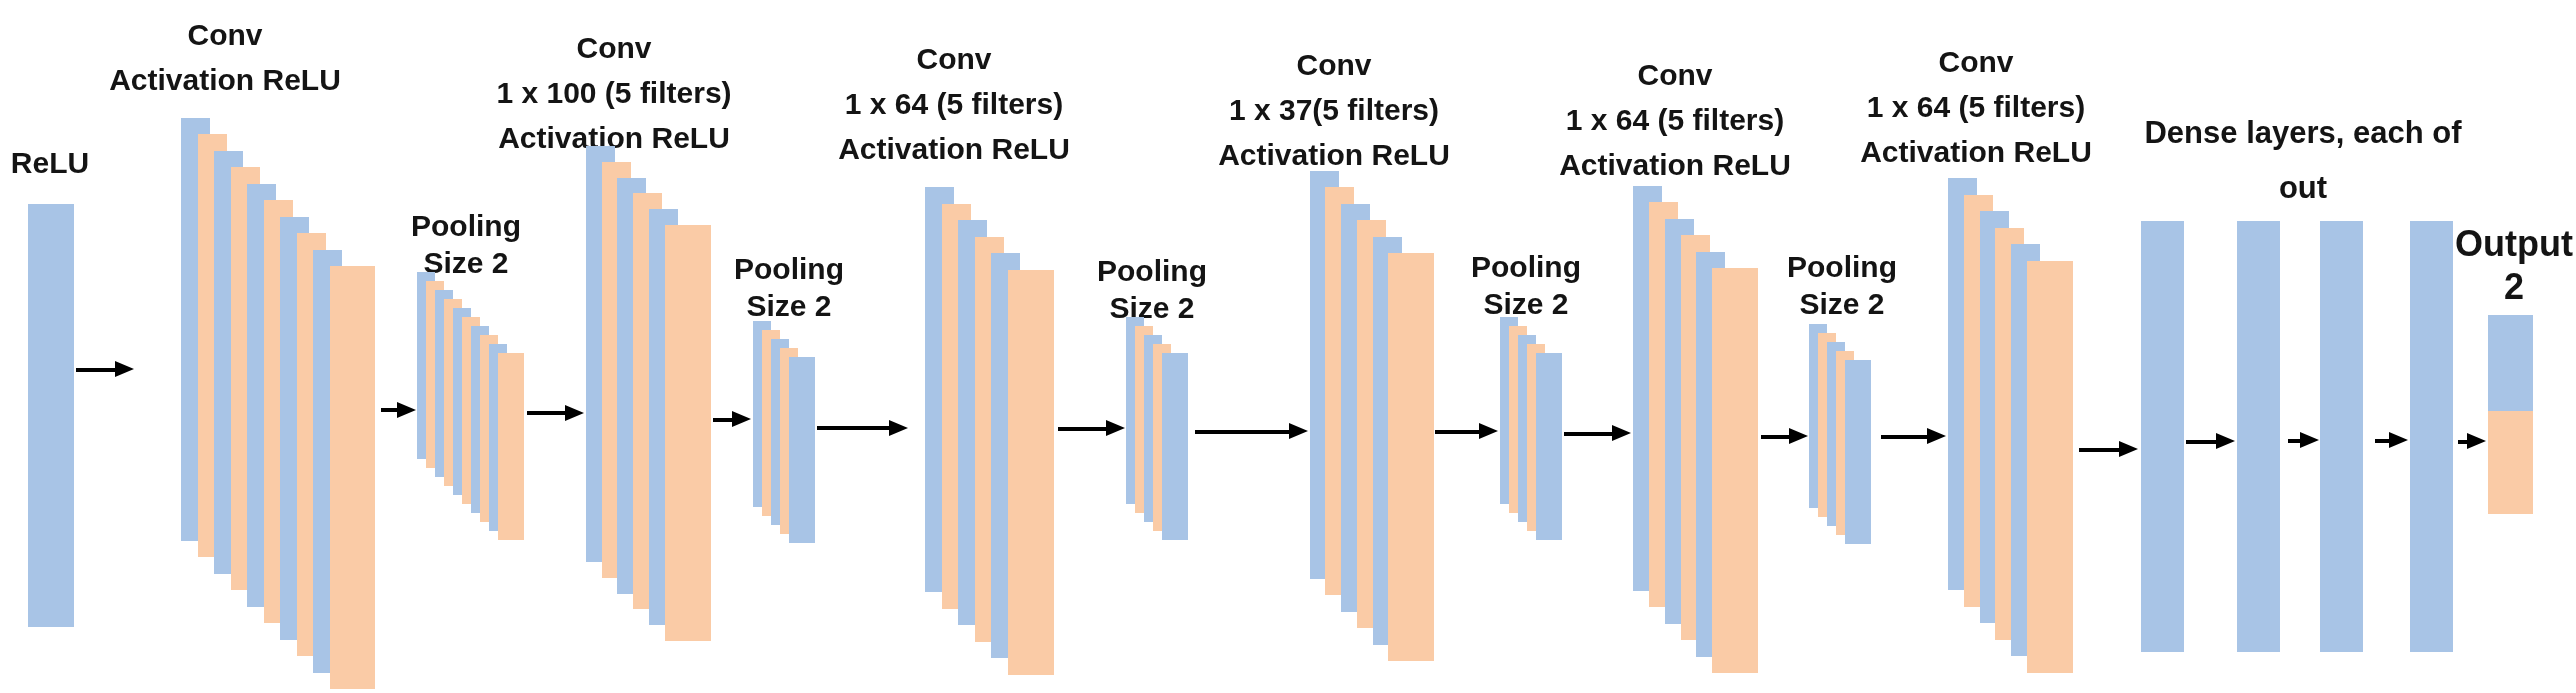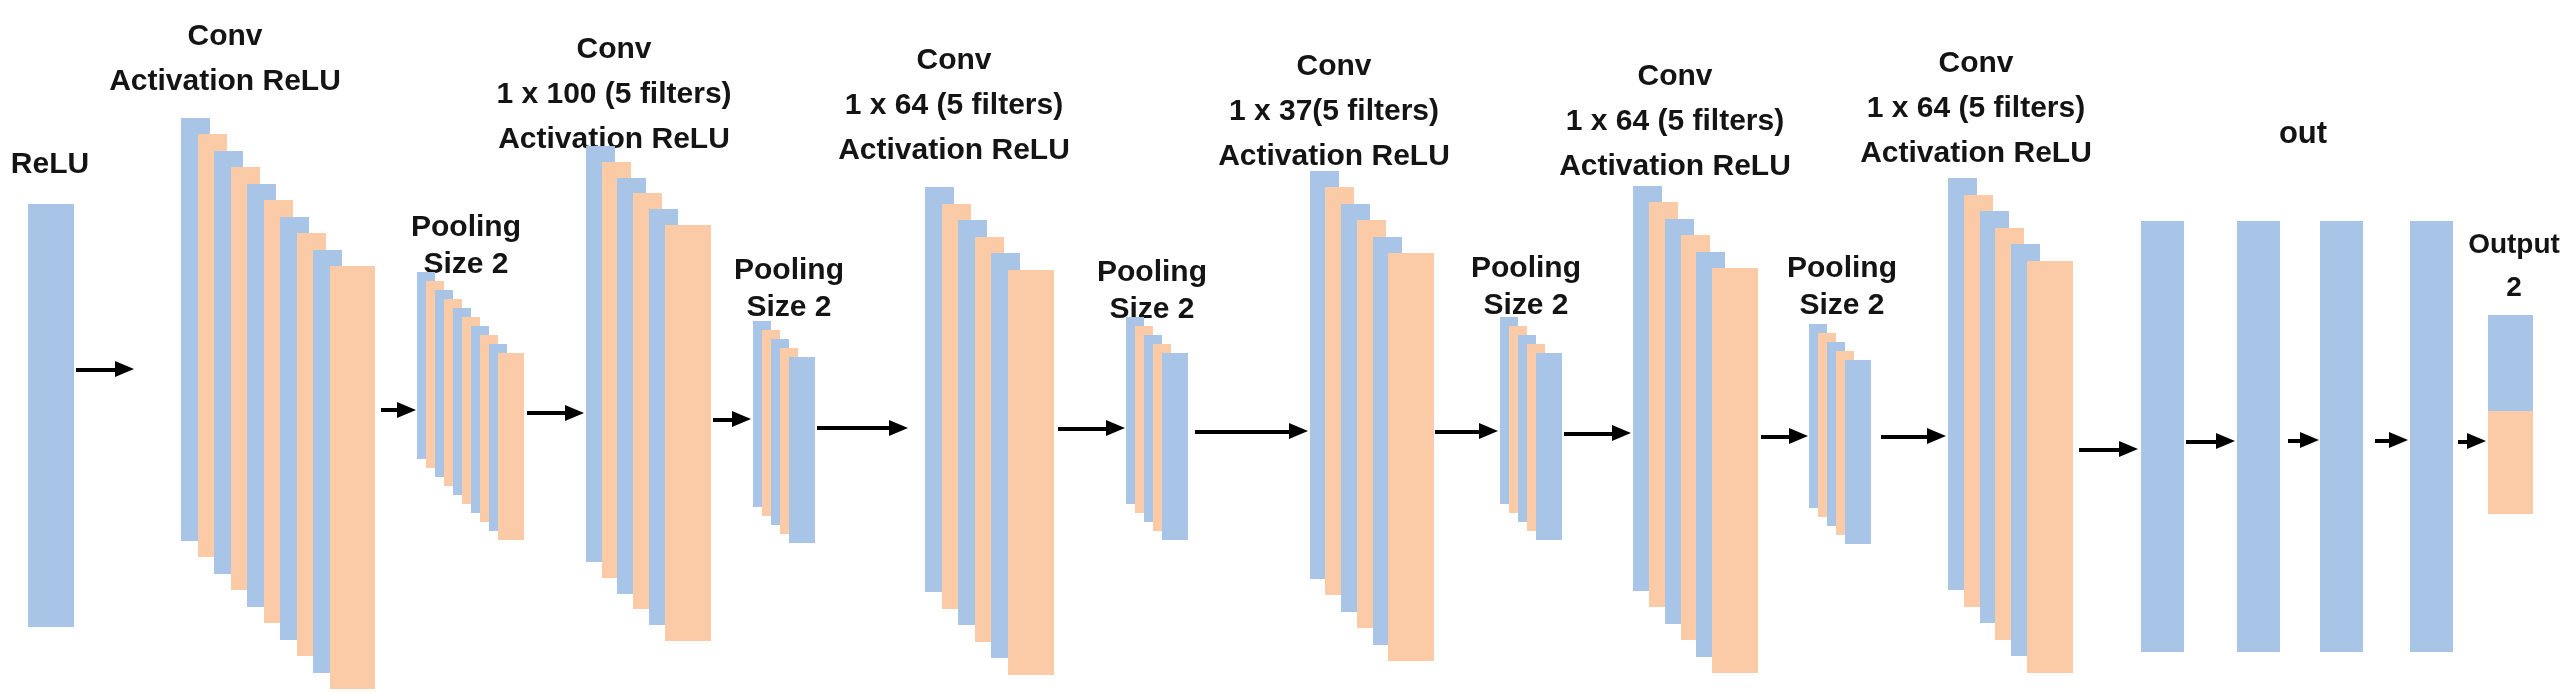--- a/index.html
+++ b/index.html
@@ -171,29 +171,30 @@
     </div>
     <div class="">
       <div class="bar" style="left: 1948px; top: 178px; width: 28.5px; height: 412px; background: rgb(168, 196, 230); z-index: 1;"></div>
       <div class="bar" style="left: 1964px; top: 195px; width: 28.5px; height: 412px; background: rgb(250, 203, 166); z-index: 2;"></div>
       <div class="bar" style="left: 1980px; top: 211px; width: 28.5px; height: 412px; background: rgb(168, 196, 230); z-index: 3;"></div>
       <div class="bar" style="left: 1995px; top: 228px; width: 28.5px; height: 412px; background: rgb(250, 203, 166); z-index: 4;"></div>
       <div class="bar" style="left: 2011px; top: 244px; width: 28.5px; height: 412px; background: rgb(168, 196, 230); z-index: 5;"></div>
       <div class="bar" style="left: 2027px; top: 261px; width: 46px; height: 412px; background: rgb(250, 203, 166); z-index: 6;"></div>
     </div>
     <div class="layer-label" style="left: 2303px; top: 105px; font-size: 31px; line-height: 55px;">
+      <div class="">Dense layers, each of</div>
       <div class="">out</div>
     </div>
     <div class="">
       <div class="bar" style="left: 2141px; top: 221px; width: 43px; height: 431px; background: rgb(168, 196, 230);"></div>
       <div class="bar" style="left: 2237px; top: 221px; width: 43px; height: 431px; background: rgb(168, 196, 230);"></div>
       <div class="bar" style="left: 2320px; top: 221px; width: 43px; height: 431px; background: rgb(168, 196, 230);"></div>
       <div class="bar" style="left: 2410px; top: 221px; width: 43px; height: 431px; background: rgb(168, 196, 230);"></div>
     </div>
-    <div class="layer-label" style="left: 2514px; top: 222px; font-size: 28px; line-height: 43px;">
+    <div class="layer-label" style="left: 2514px; top: 222px; font-size: 36px; line-height: 43px;">
       <div class="">Output</div>
       <div class="">2</div>
     </div>
     <div class="">
       <div class="bar" style="left: 2488px; top: 315px; width: 45px; height: 96px; background: rgb(168, 196, 230);"></div>
       <div class="bar" style="left: 2488px; top: 411px; width: 45px; height: 103px; background: rgb(250, 203, 166);"></div>
     </div>
     <div class="">
       <div class="arrow-line" style="left: 76px; top: 368px; width: 46px; background: rgb(0, 0, 0);"></div>
       <div class="arrow-head" style="left: 115px; top: 361px; border-left-color: rgb(0, 0, 0);"></div>

